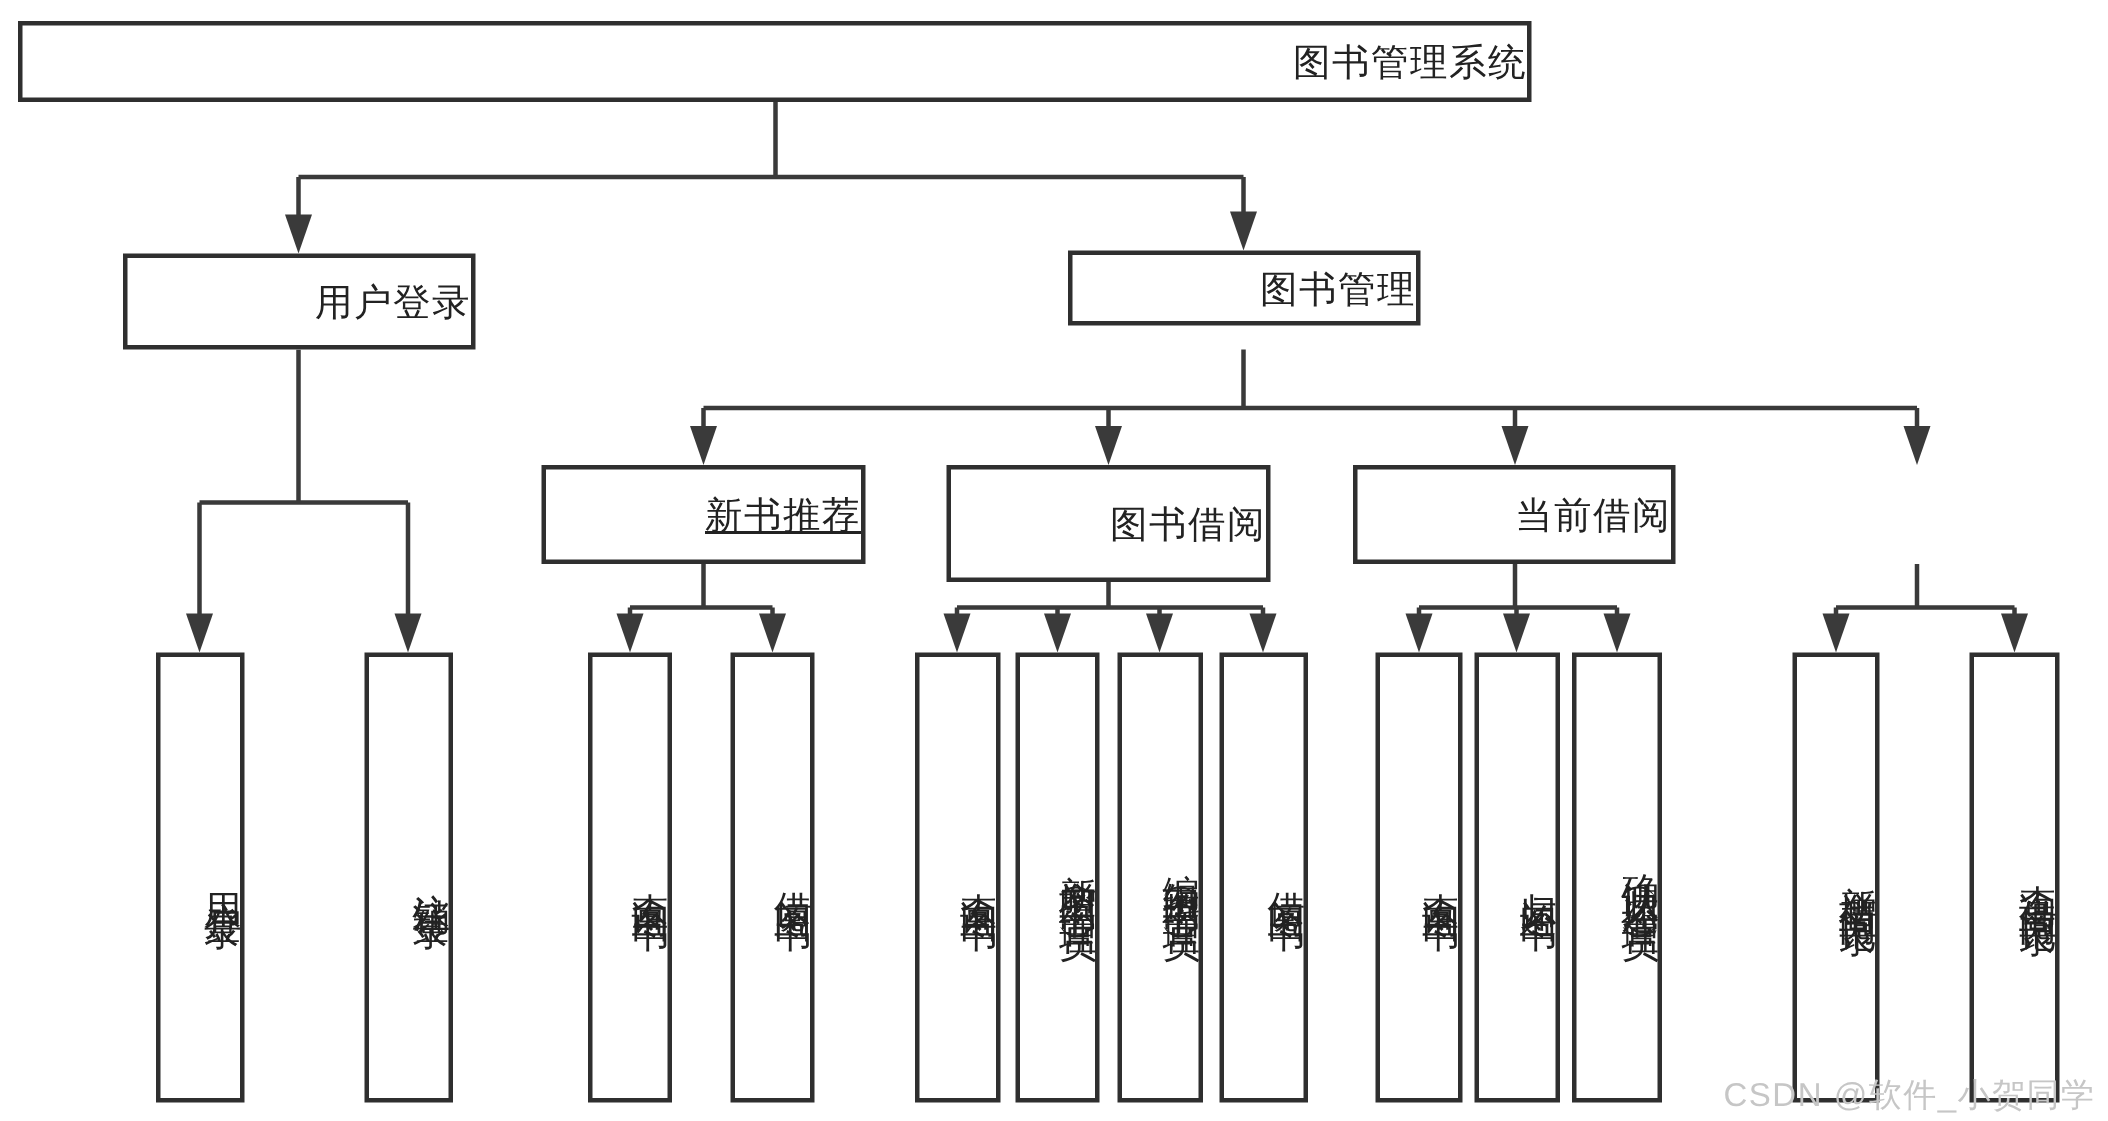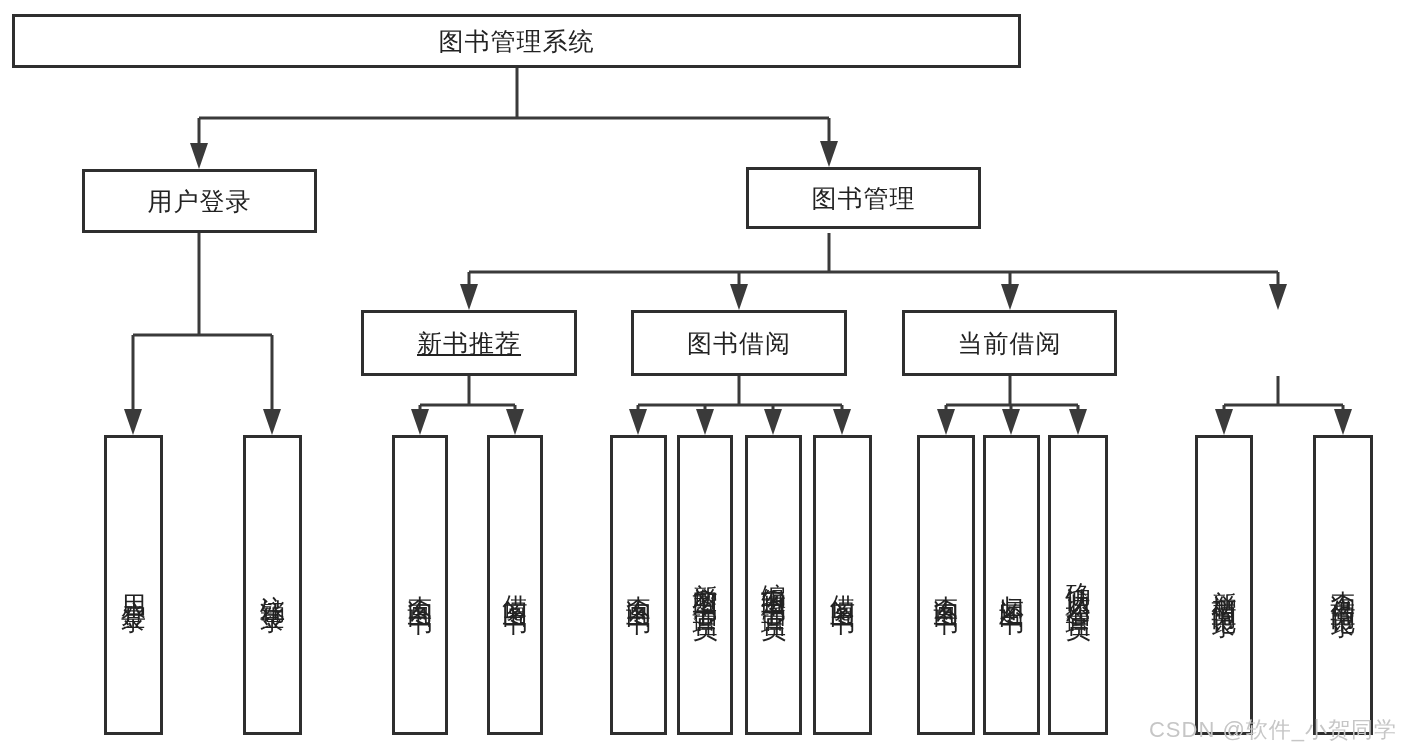--- a/index.html
+++ b/index.html
@@ -16,21 +16,21 @@
     left: 0; top: 0;
     width: 1405px; height: 747px;
   }
   .node {
     position: absolute;
     box-sizing: border-box;
     background: #ffffff;
     border: 3px solid #2f2f2f;
     display: flex;
     align-items: center;
-    justify-content: center;
+    justify-content: flex-end;
     color: #222222;
   }
   .node.h span {
     font-size: 25px;
     letter-spacing: 1px;
     white-space: nowrap;
   }
   .node.v span {
     writing-mode: vertical-rl;
     font-size: 25px;
@@ -93,28 +93,28 @@
     </g>
   </svg>
 
   <div class="node h" style="left:12px; top:14px; width:1009px; height:54px;">
     <span>图书管理系统</span>
   </div>
 
   <div class="node h" style="left:82px; top:169px; width:235px; height:64px;">
     <span>用户登录</span>
   </div>
-  <div class="node h" style="left:712px; top:167px; width:235px; height:62px;margin-left:34px;">
+  <div class="node h" style="left:712px; top:167px; width:235px; height:50px;">
     <span>图书管理</span>
   </div>
 
   <div class="node h" style="left:361px; top:310px; width:216px; height:66px;text-decoration:underline;">
     <span>新书推荐</span>
   </div>
-  <div class="node h" style="left:631px; top:310px; width:216px; height:66px;">
+  <div class="node h" style="left:631px; top:310px; width:216px; height:78px;">
     <span>图书借阅</span>
   </div>
   <div class="node h" style="left:902px; top:310px; width:215px; height:66px;">
     <span>当前借阅</span>
   </div>
 
   <div class="node v" style="left:104px; top:435px; width:59px; height:300px;">
     <span>用户登录</span>
   </div>
   <div class="node v" style="left:243px; top:435px; width:59px; height:300px;">

